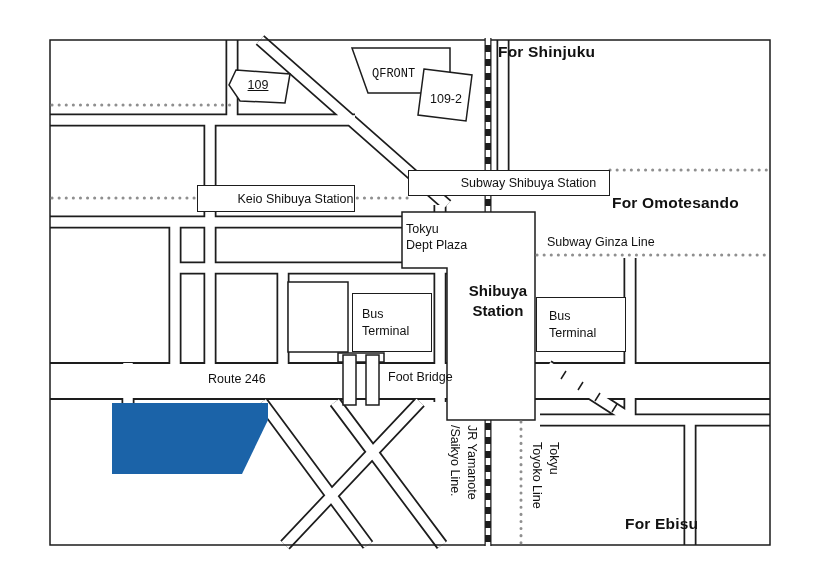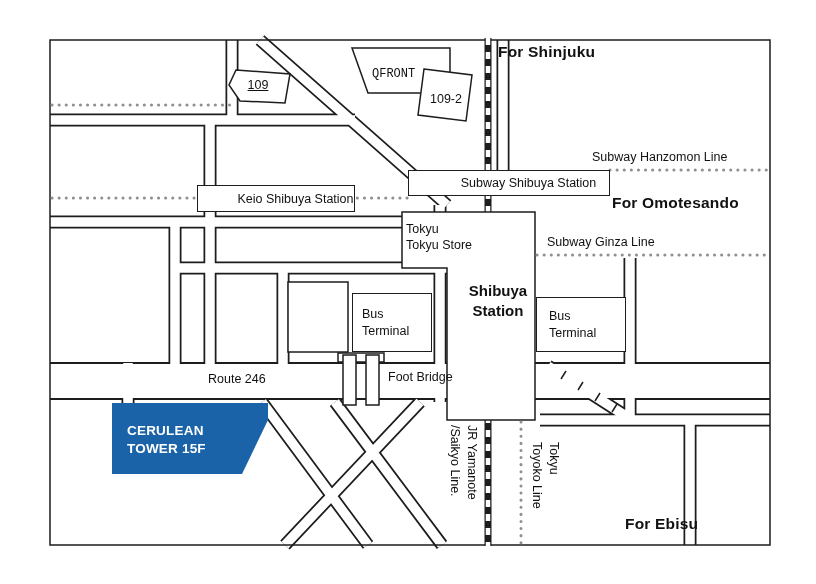--- a/index.html
+++ b/index.html
@@ -67,56 +67,51 @@
 
     <path fill="none" stroke="#8f8f8f" stroke-width="3" stroke-linecap="round" stroke-dasharray="0.1 7" d="M52,105 H232 M52,198 H410 M610,170 H768 M537,255 H768 M521,422 V545"></path>
 
     <polygon points="112,403 268,403 268,420 242,474 112,474" fill="#1B63A8"></polygon>
   </svg>
 
   <div class="label dir" style="left:498px;top:42px;">For Shinjuku</div>
   <div class="label dir" style="left:612px;top:193px;">For Omotesando</div>
   <div class="label dir" style="left:625px;top:514px;">For Ebisu</div>
 
-  <div class="label" style="left:592px;top:150px;">Subway Hanzomon Line</div>
   <div class="label" style="left:547px;top:235px;text-align:right;">Subway Ginza Line</div>
 
   <div class="mapbox" style="left:408px;top:170px;width:202px;height:26px;">
     <span>Subway Shibuya Station</span>
   </div>
   <div class="mapbox" style="left:197px;top:185px;width:158px;height:27px;">
     <span>Keio Shibuya Station</span>
   </div>
 
   <div class="label center" style="left:238px;top:78px;width:40px;text-decoration:underline;">109</div>
   <div class="label" style="left:372px;top:67px;font-size:12px;font-family:Liberation Mono, monospace;">QFRONT</div>
   <div class="label center" style="left:420px;top:92px;width:52px;">109-2</div>
 
   <div class="label twoline" style="left:406px;top:222px;">
     <span>Tokyu</span>
-    <span>Tokyu Store</span>
+    <span>Dept Plaza</span>
   </div>
 
   <div class="label wrap center" style="left:447px;top:281px;width:102px;font-weight:bold;font-size:15px;line-height:1.3;">Shibuya Station</div>
 
 
   <div class="mapbox leftalign" style="left:352px;top:293px;width:80px;height:59px;padding-left:9px;">
     <span class="label wrap" style="position:static;width:55px;line-height:1.35;">Bus Terminal</span>
   </div>
   <div class="mapbox leftalign" style="left:536px;top:297px;width:90px;height:55px;padding-left:12px;">
     <span class="label wrap" style="position:static;width:55px;line-height:1.35;">Bus Terminal</span>
   </div>
 
   <div class="label" style="left:208px;top:372px;">Route 246</div>
   <div class="label" style="left:388px;top:370px;">Foot Bridge</div>
 
-  <div class="label cerulean-text" style="left:127px;top:422px;">
-    <span style="display:block;">CERULEAN</span>
-    <span style="display:block;">TOWER 15F</span>
-  </div>
 
   <div class="label vert" style="left:408px;top:464px;width:110px;height:32px;">
     <span>JR Yamanote</span>
     <span>/Saikyo Line.</span>
   </div>
   <div class="label vert" style="left:505px;top:466px;width:80px;height:32px;">
     <span>Tokyu</span>
     <span>Toyoko Line</span>
   </div>
 

